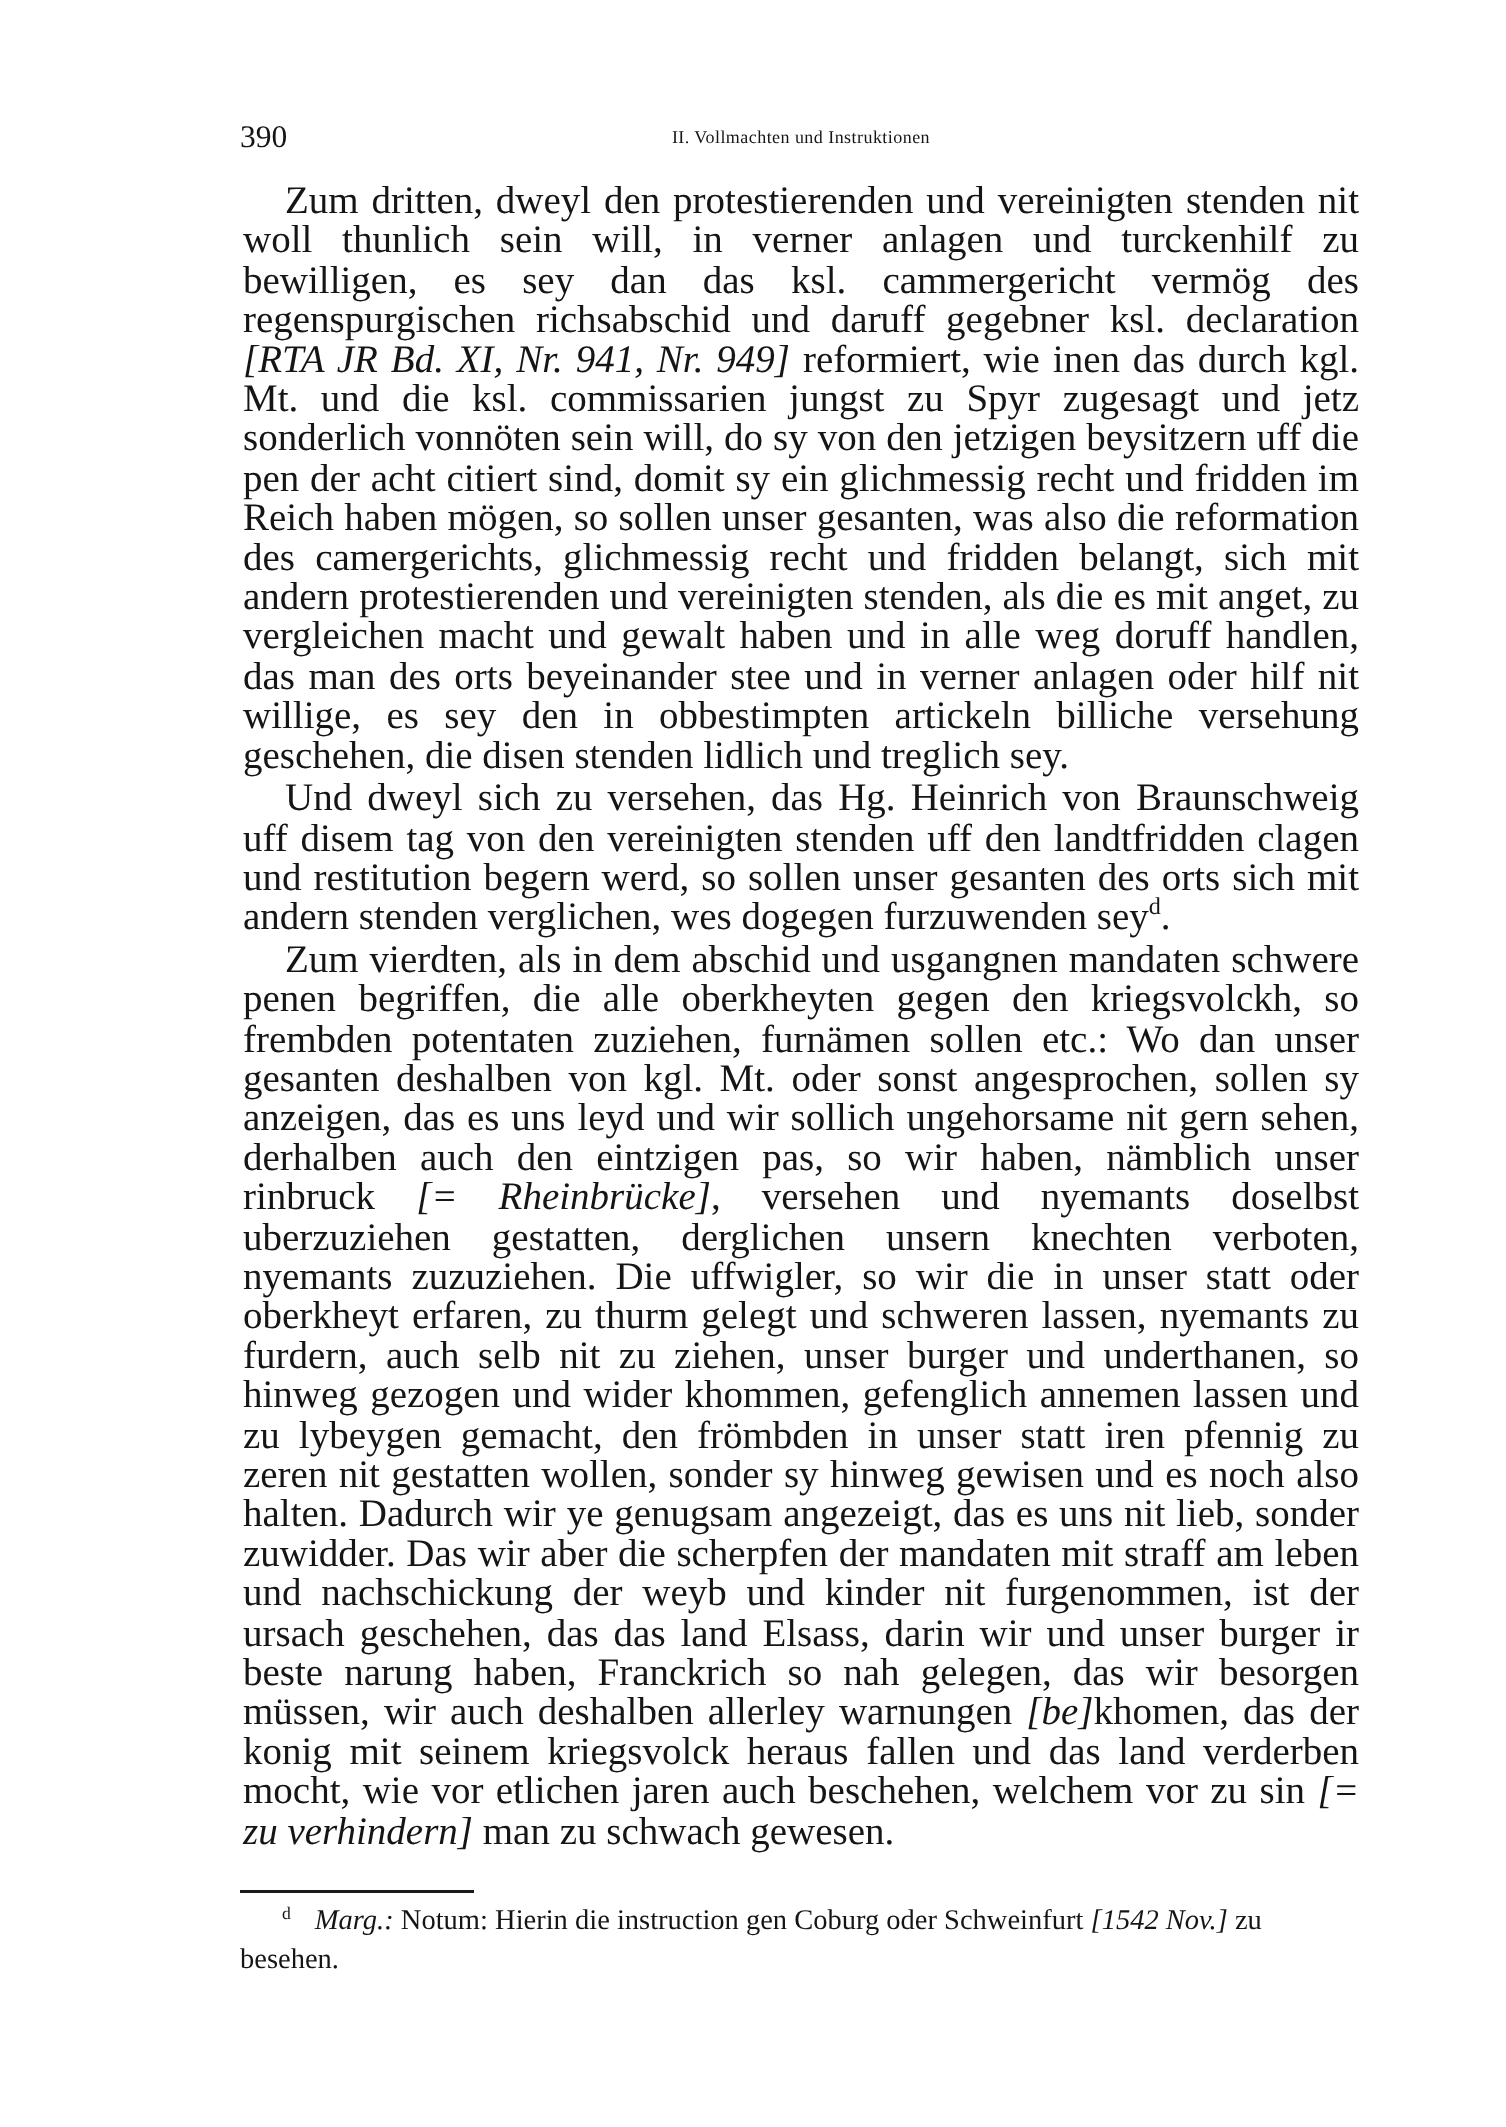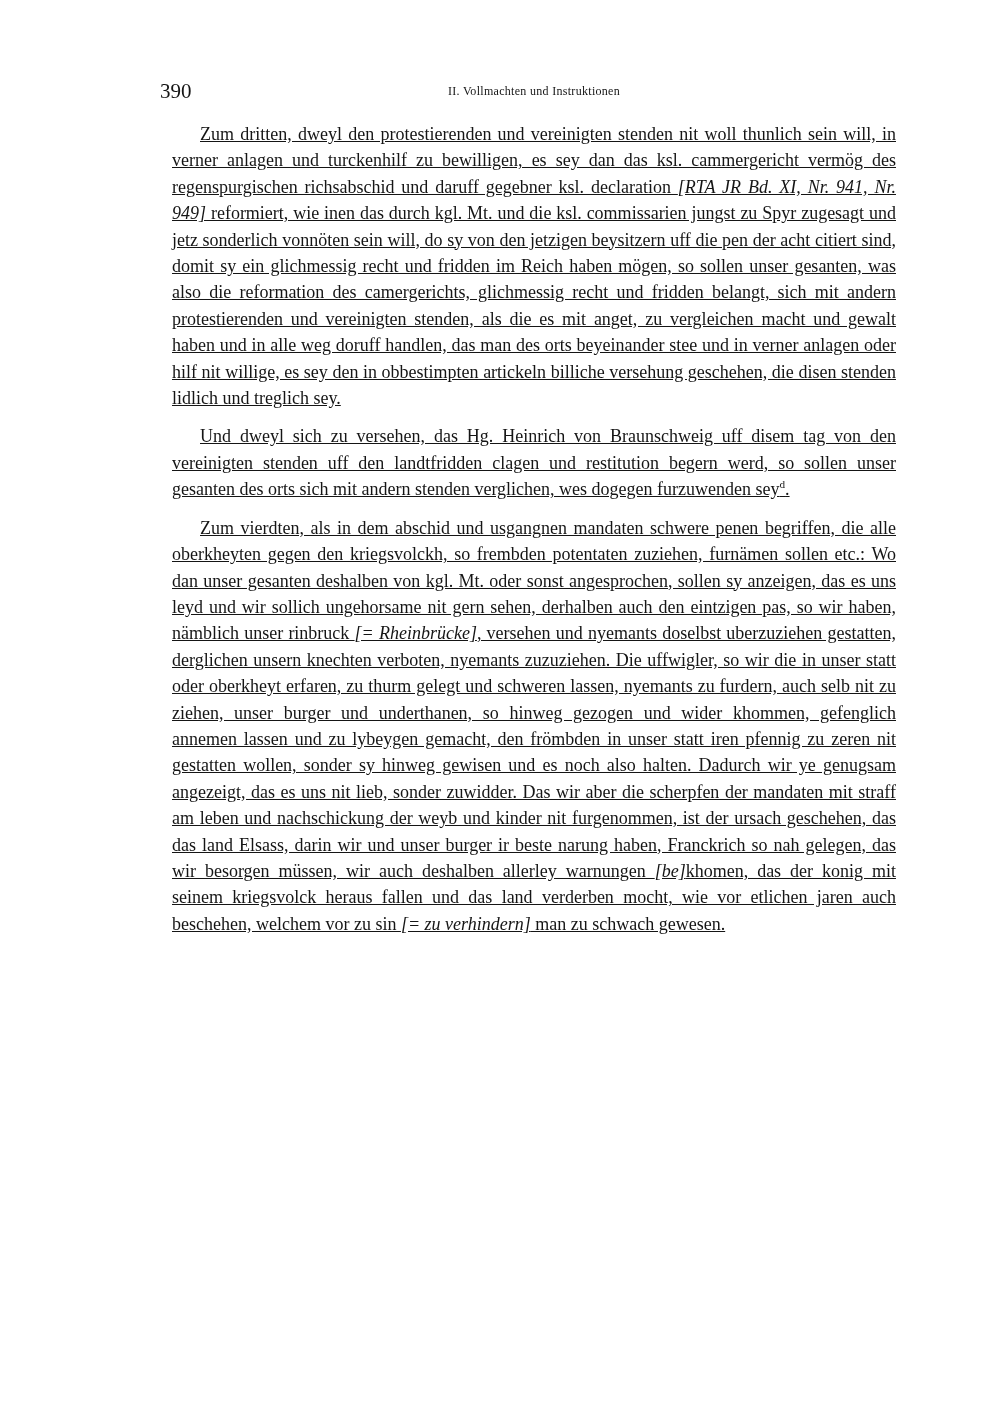--- a/index.html
+++ b/index.html
@@ -35,27 +35,26 @@
     line-height: 27px;
   }
   .header-title {
     display: block;
     text-align: center;
     font-size: 12px;
     line-height: 27px;
     letter-spacing: 0.3px;
   }
   .body-text .para {
-    margin: 12px;
+    margin: 2px;
     text-indent: 28px;
-    font-size: 18px;
+    font-size: 26px;
     line-height: 26.4px;
     text-align: justify;
     hyphens: none;
-    text-decoration: underline;
   }
   .it {
     font-style: italic;
   }
   sup {
     font-size: 0.62em;
     line-height: 0;
     vertical-align: super;
   }
   .footnote {
@@ -88,15 +87,19 @@
       <span class="page-number">390</span>
       <span class="header-title">II. Vollmachten und Instruktionen</span>
     </div>
 
     <div class="body-text">
         <p class="para"><span>Zum dritten, dweyl den protestierenden und vereinigten stenden nit woll thunlich sein will, in verner anlagen und turckenhilf zu bewilligen, es sey dan das ksl. cammergericht vermög des regenspurgischen richsabschid und daruff gegebner ksl. declaration </span><span class="it">[RTA JR Bd. XI, Nr. 941, Nr. 949]</span><span> reformiert, wie inen das durch kgl. Mt. und die ksl. commissarien jungst zu Spyr zugesagt und jetz sonderlich vonnöten sein will, do sy von den jetzigen beysitzern uff die pen der acht citiert sind, domit sy ein glichmessig recht und fridden im Reich haben mögen, so sollen unser gesanten, was also die reformation des camergerichts, glichmessig recht und fridden belangt, sich mit andern protestierenden und vereinigten stenden, als die es mit anget, zu vergleichen macht und gewalt haben und in alle weg doruff handlen, das man des orts beyeinander stee und in verner anlagen oder hilf nit willige, es sey den in obbestimpten artickeln billiche versehung geschehen, die disen stenden lidlich und treglich sey.</span></p>
         <p class="para"><span>Und dweyl sich zu versehen, das Hg. Heinrich von Braunschweig uff disem tag von den vereinigten stenden uff den landtfridden clagen und restitution begern werd, so sollen unser gesanten des orts sich mit andern stenden verglichen, wes dogegen furzuwenden sey</span><sup>d</sup><span>.</span></p>
         <p class="para"><span>Zum vierdten, als in dem abschid und usgangnen mandaten schwere penen begriffen, die alle oberkheyten gegen den kriegsvolckh, so frembden potentaten zuziehen, furnämen sollen etc.: Wo dan unser gesanten deshalben von kgl. Mt. oder sonst angesprochen, sollen sy anzeigen, das es uns leyd und wir sollich ungehorsame nit gern sehen, derhalben auch den eintzigen pas, so wir haben, nämblich unser rinbruck </span><span class="it">[= Rheinbrücke]</span><span>, versehen und nyemants doselbst uberzuziehen gestatten, derglichen unsern knechten verboten, nyemants zuzuziehen. Die uffwigler, so wir die in unser statt oder oberkheyt erfaren, zu thurm gelegt und schweren lassen, nyemants zu furdern, auch selb nit zu ziehen, unser burger und underthanen, so hinweg gezogen und wider khommen, gefenglich annemen lassen und zu lybeygen gemacht, den frömbden in unser statt iren pfennig zu zeren nit gestatten wollen, sonder sy hinweg gewisen und es noch also halten. Dadurch wir ye genugsam angezeigt, das es uns nit lieb, sonder zuwidder. Das wir aber die scherpfen der mandaten mit straff am leben und nachschickung der weyb und kinder nit furgenommen, ist der ursach geschehen, das das land Elsass, darin wir und unser burger ir beste narung haben, Franckrich so nah gelegen, das wir besorgen müssen, wir auch deshalben allerley warnungen </span><span class="it">[be]</span><span>khomen, das der konig mit seinem kriegsvolck heraus fallen und das land verderben mocht, wie vor etlichen jaren auch beschehen, welchem vor zu sin </span><span class="it">[= zu verhindern]</span><span> man zu schwach gewesen.</span></p>
       </div>
 
+    <div class="footnote">
+      <hr class="fn-rule">
+      <p class="fn-text"><sup class="fn-marker">d</sup><span><span class="it">Marg.:</span><span> Notum: Hierin die instruction gen Coburg oder Schweinfurt </span><span class="it">[1542 Nov.]</span><span> zu besehen.</span></span></p>
+    </div>
 
   </div>
 </div>
 
 </body></html>

